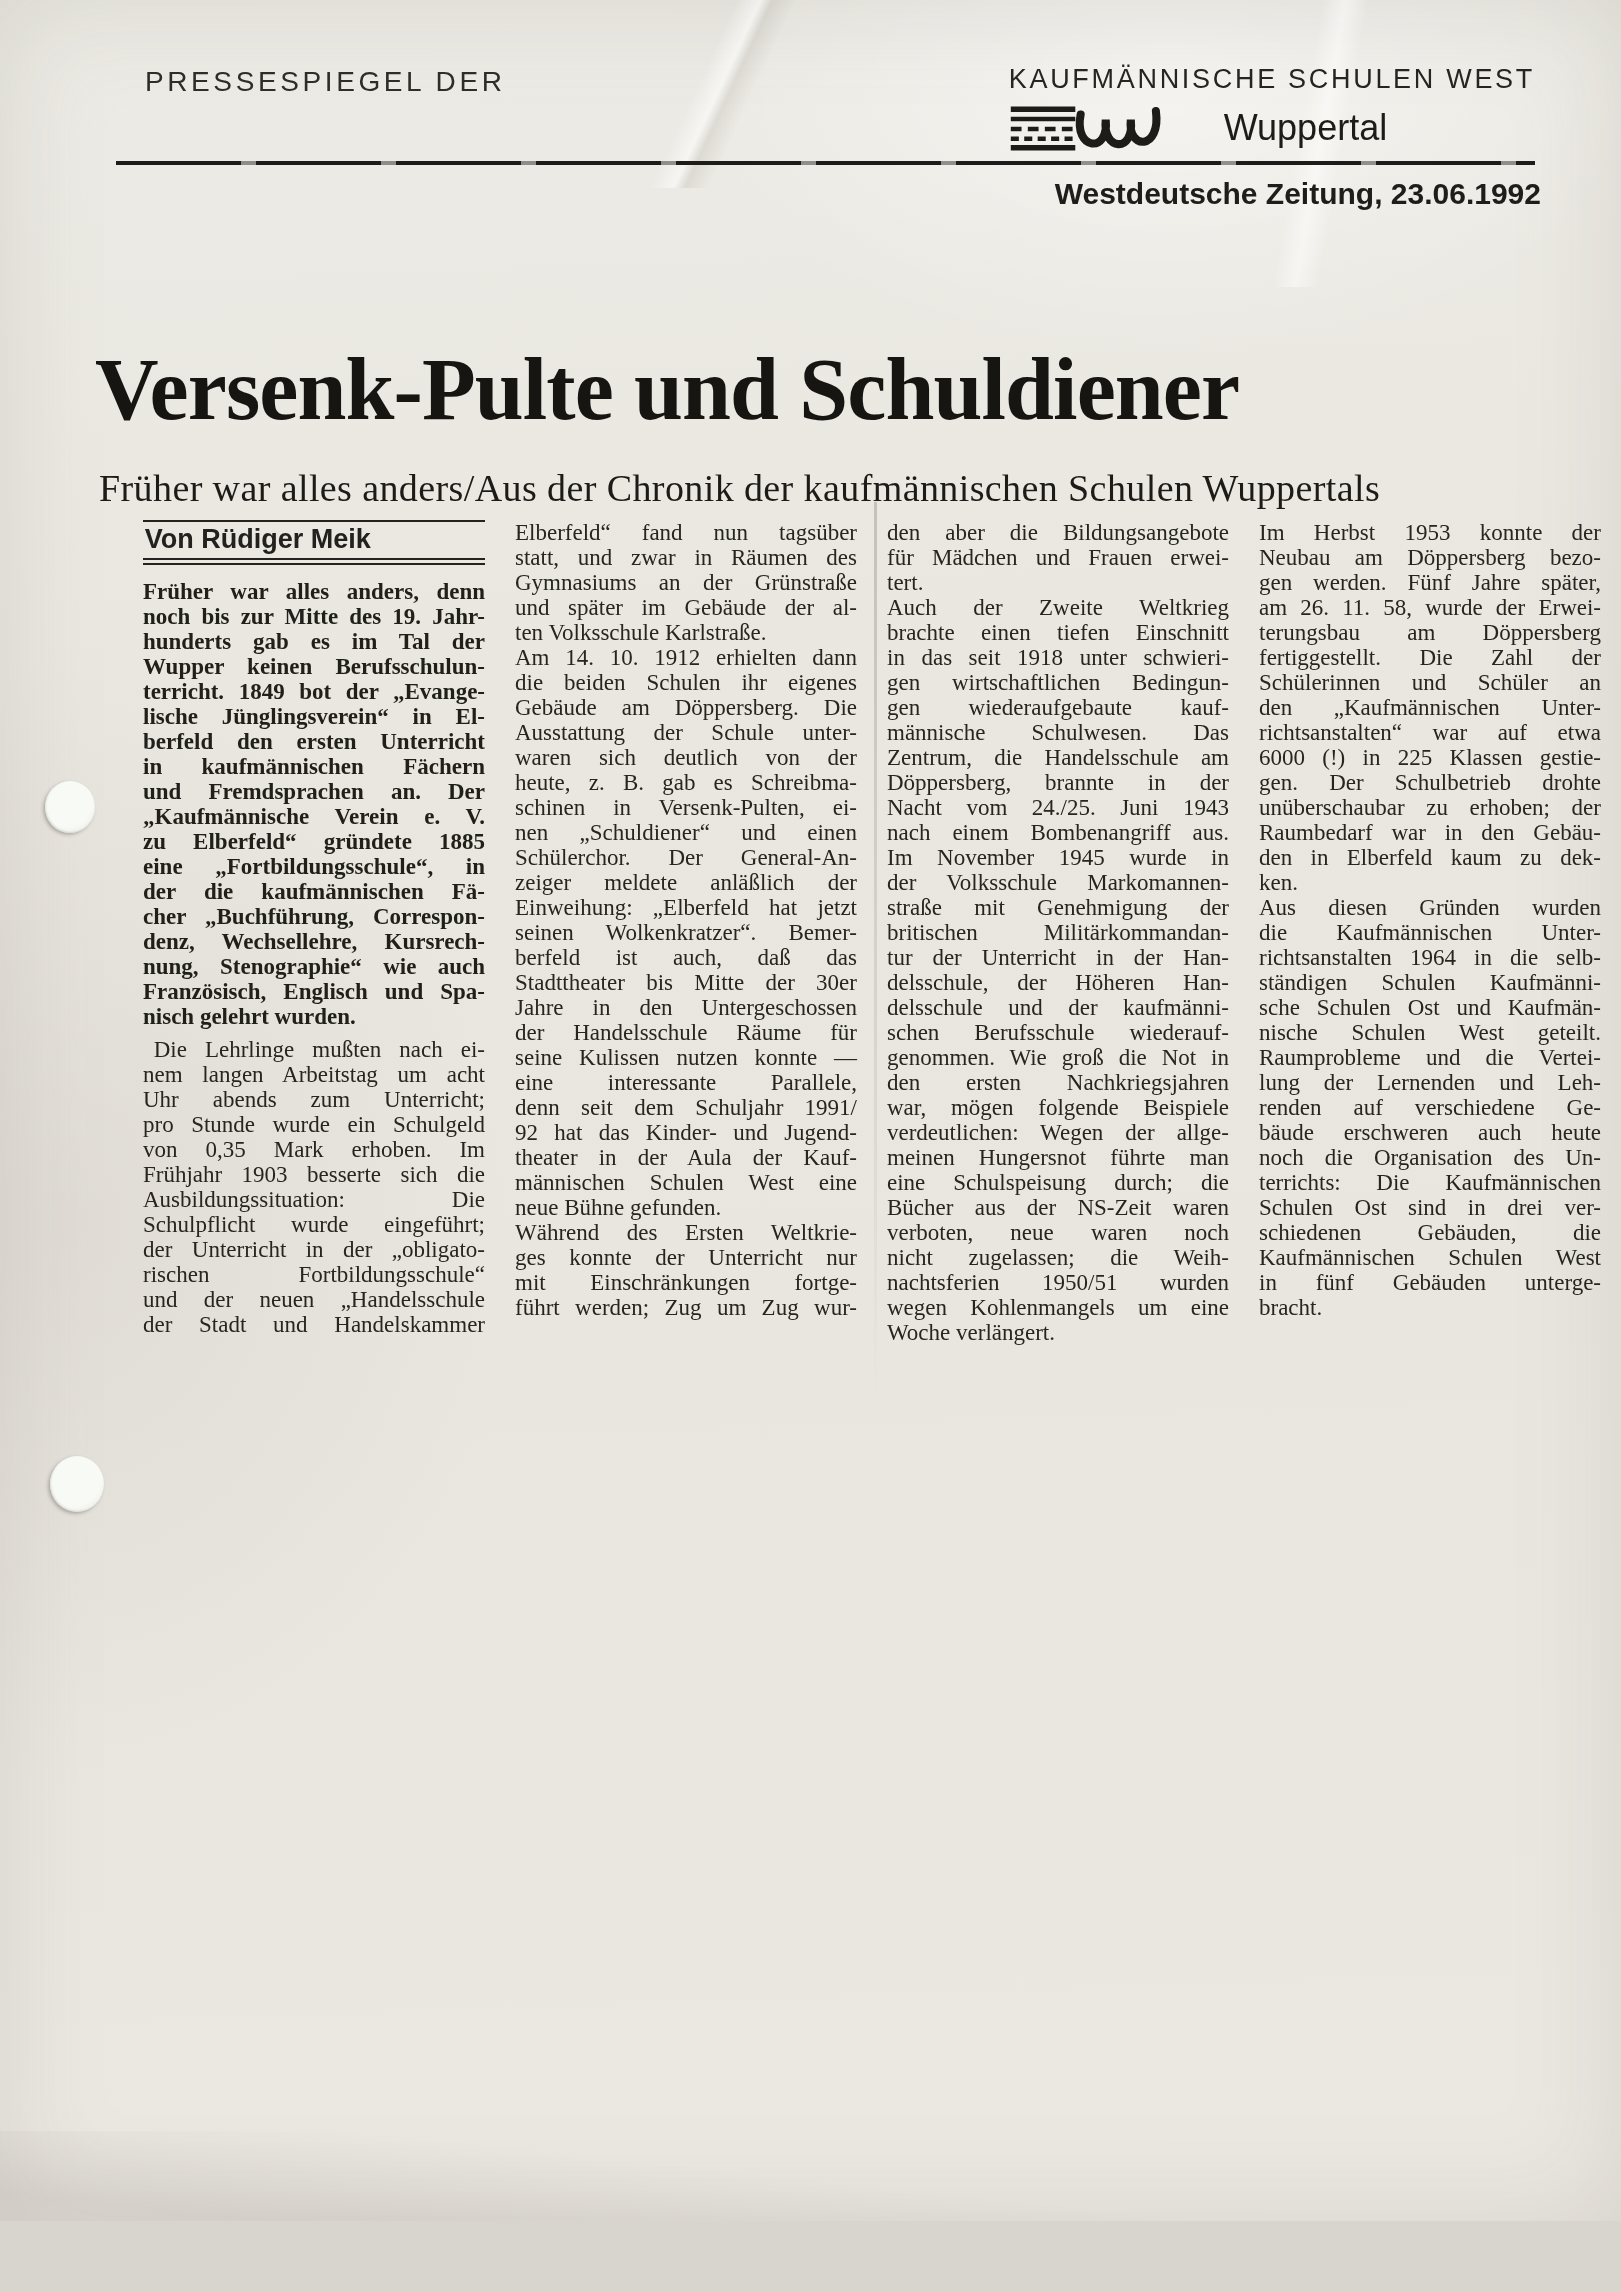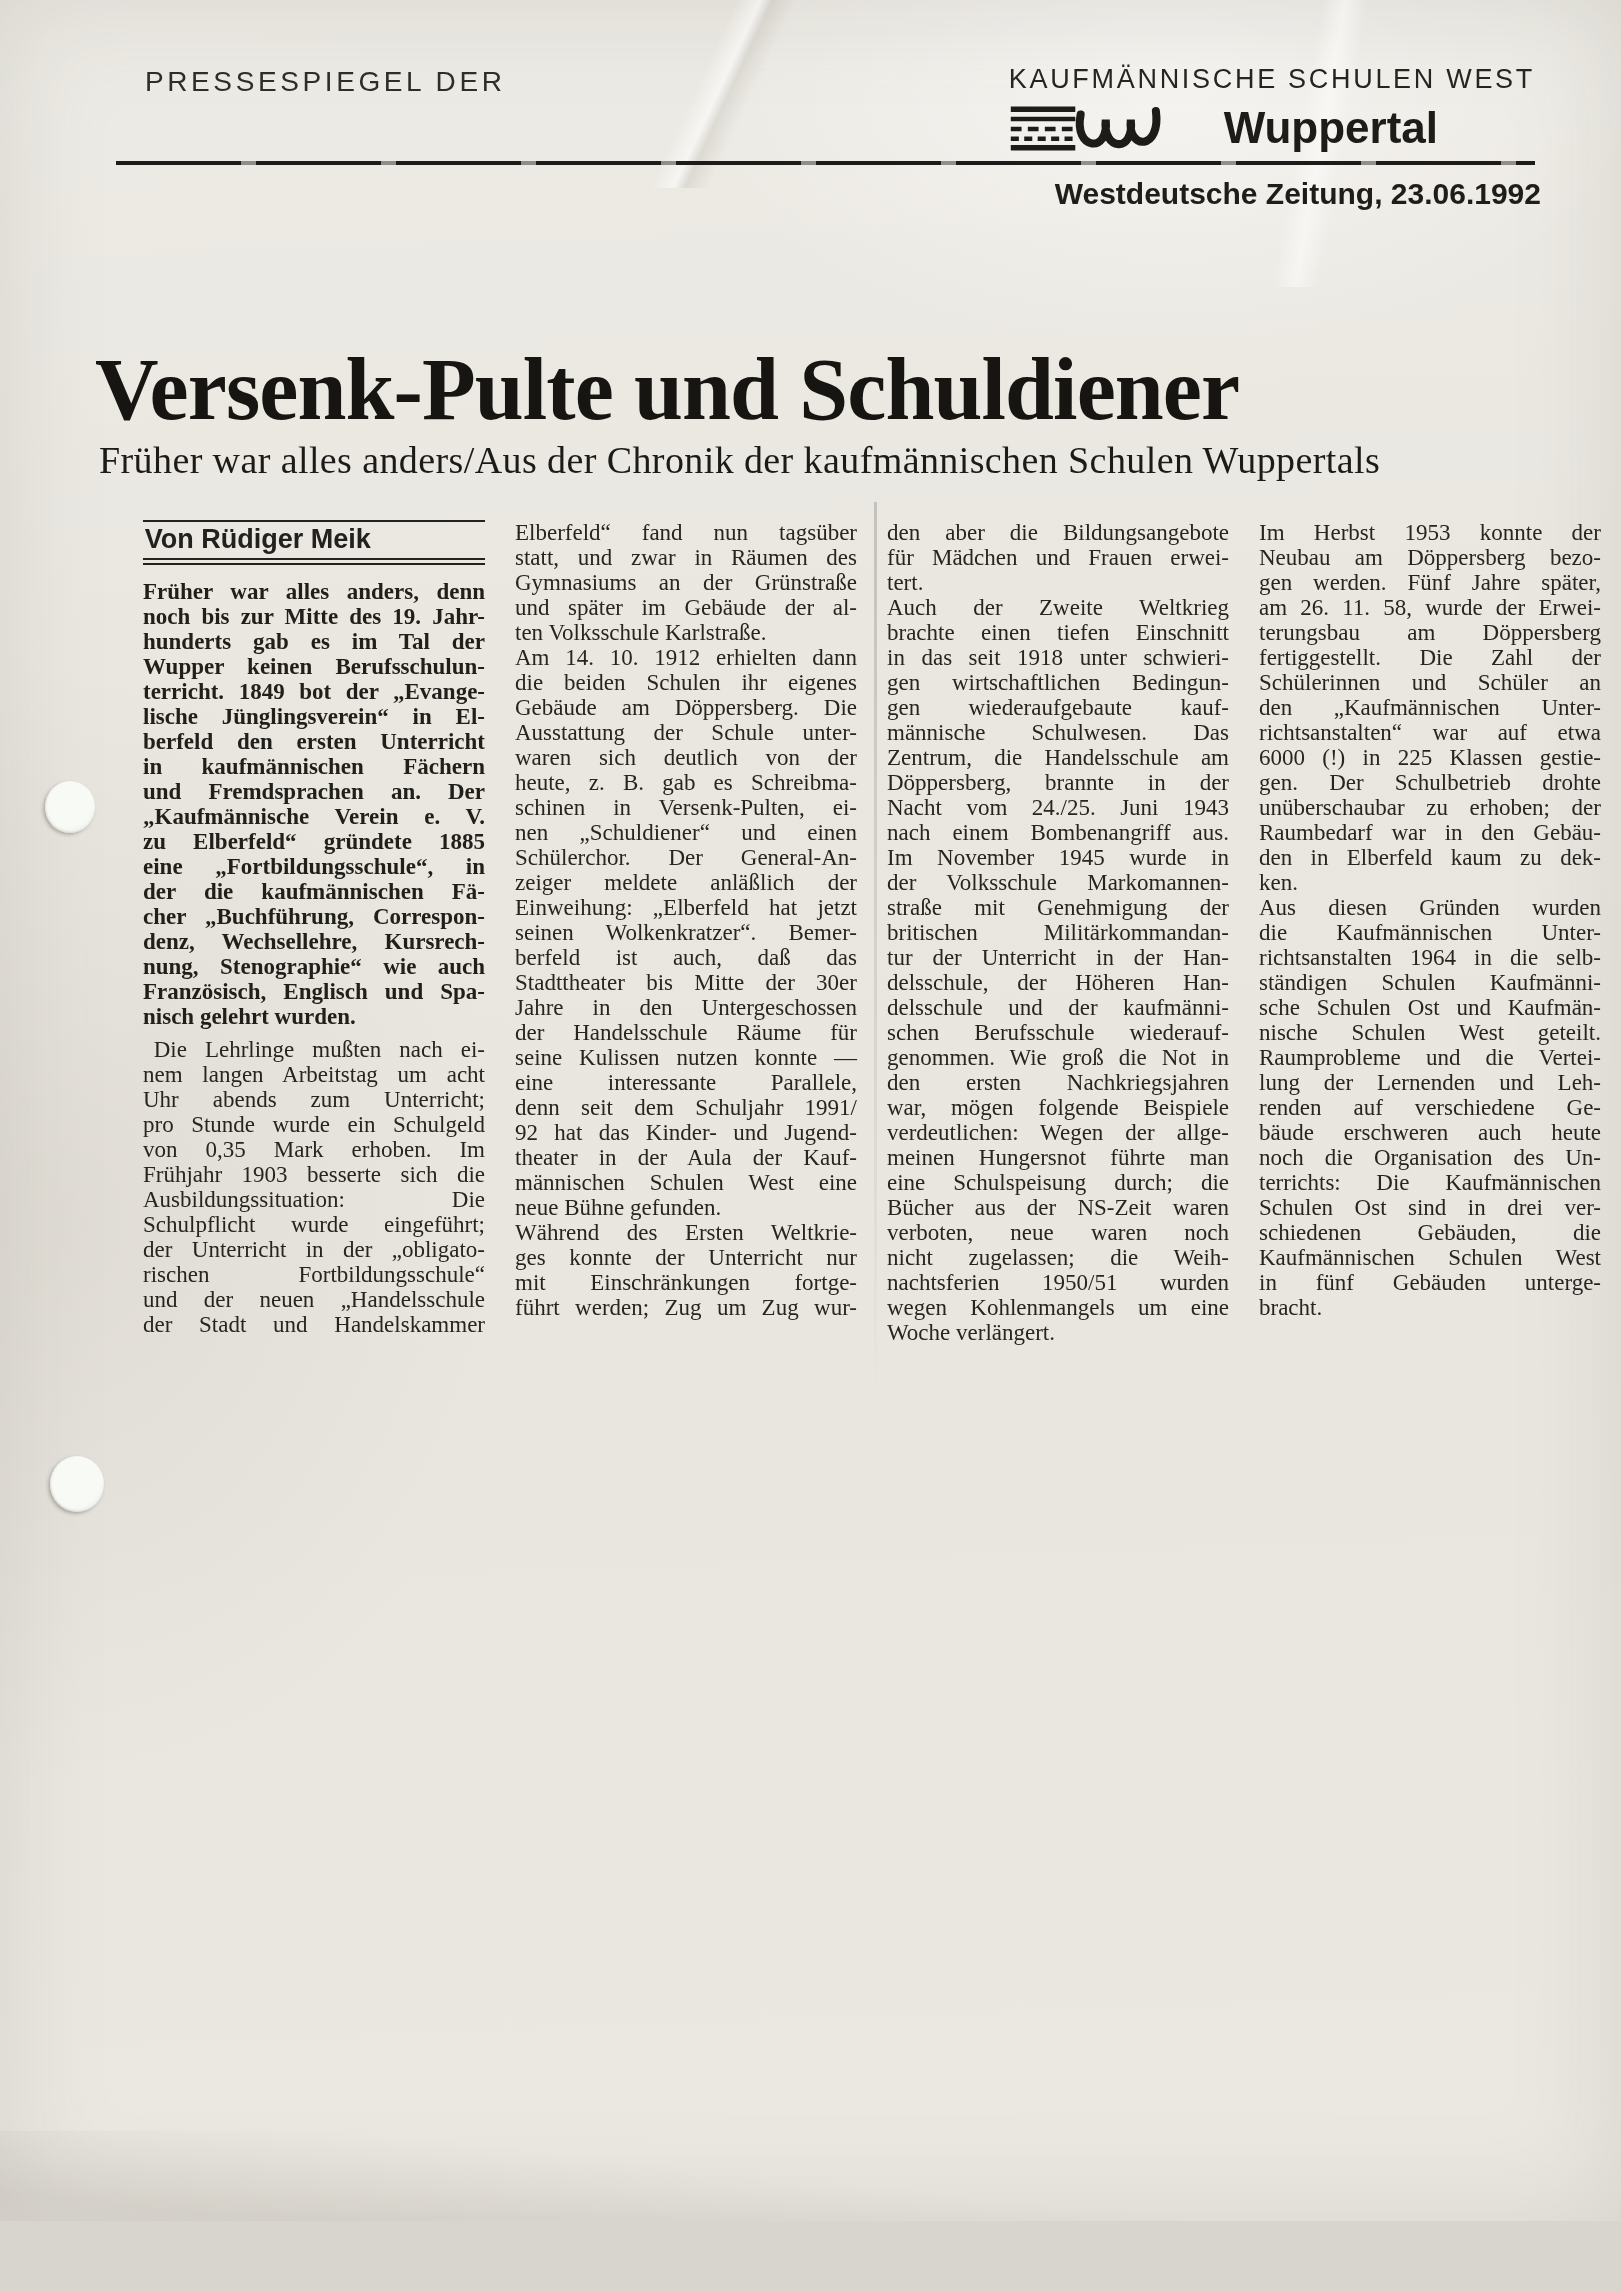--- a/index.html
+++ b/index.html
@@ -31,30 +31,30 @@
   .hole.h1{left:45px;top:781px;width:50px;height:52px;}
   .hole.h2{left:50px;top:1456px;width:54px;height:56px;}
 
   
   .hdr-left{position:absolute;left:145px;top:66px;font-family:"Liberation Sans",sans-serif;}
   .hdr-left .l1{font-size:28px;letter-spacing:3.6px;color:#2e2d2a;font-weight:400;}
   .hdr-left .l2{font-size:37px;font-weight:700;letter-spacing:1.3px;color:#201f1c;margin-top:5.4px;}
   .hdr-right{position:absolute;right:86px;top:64px;text-align:left;font-family:"Liberation Sans",sans-serif;}
   .hdr-right .l1{font-size:27px;letter-spacing:2.7px;color:#262522;font-weight:400;}
   .logo-row{display:flex;align-items:center;margin-top:7.2px;gap:9px;}
-  .logo-word{font-size:44px;font-weight:700;color:#1d1c19;letter-spacing:0;}
+  .logo-word{font-size:36px;font-weight:400;color:#1d1c19;letter-spacing:0;}
   .rule-top{position:absolute;left:116px;top:161px;width:1419px;height:3.6px;
     background:repeating-linear-gradient(90deg,#1d1c1a 0 125px, rgba(29,28,26,.45) 125px 140px);}
   .source-line{position:absolute;right:80px;top:177px;font-family:"Liberation Sans",sans-serif;
     font-size:30px;font-weight:700;color:#1e1d1a;}
 
   
   .headline{position:absolute;left:95px;top:339px;width:1433px;
     font-size:88px;font-weight:700;letter-spacing:-0.9px;color:#161512;white-space:nowrap;}
-  .subheadline{position:absolute;left:99px;top:438px;width:1451px;
+  .subheadline{position:absolute;left:99px;top:466px;width:1451px;
     font-size:38px;color:#1c1b18;letter-spacing:0.4px;white-space:nowrap;}
 
   
   .cols{position:absolute;left:143px;top:520px;width:1462px;display:flex;gap:30px;}
   .col{width:342px;font-size:23px;line-height:25px;color:#26251f;}
   .line{text-align:justify;text-align-last:justify;}
   .line.e{text-align-last:left;}
   .line.b{font-weight:700;color:#201f1a;}
   .line.g{margin-top:8px;text-indent:10.7px;}
   .byline{border-top:2.7px solid #23221e;margin-bottom:14.3px;}

